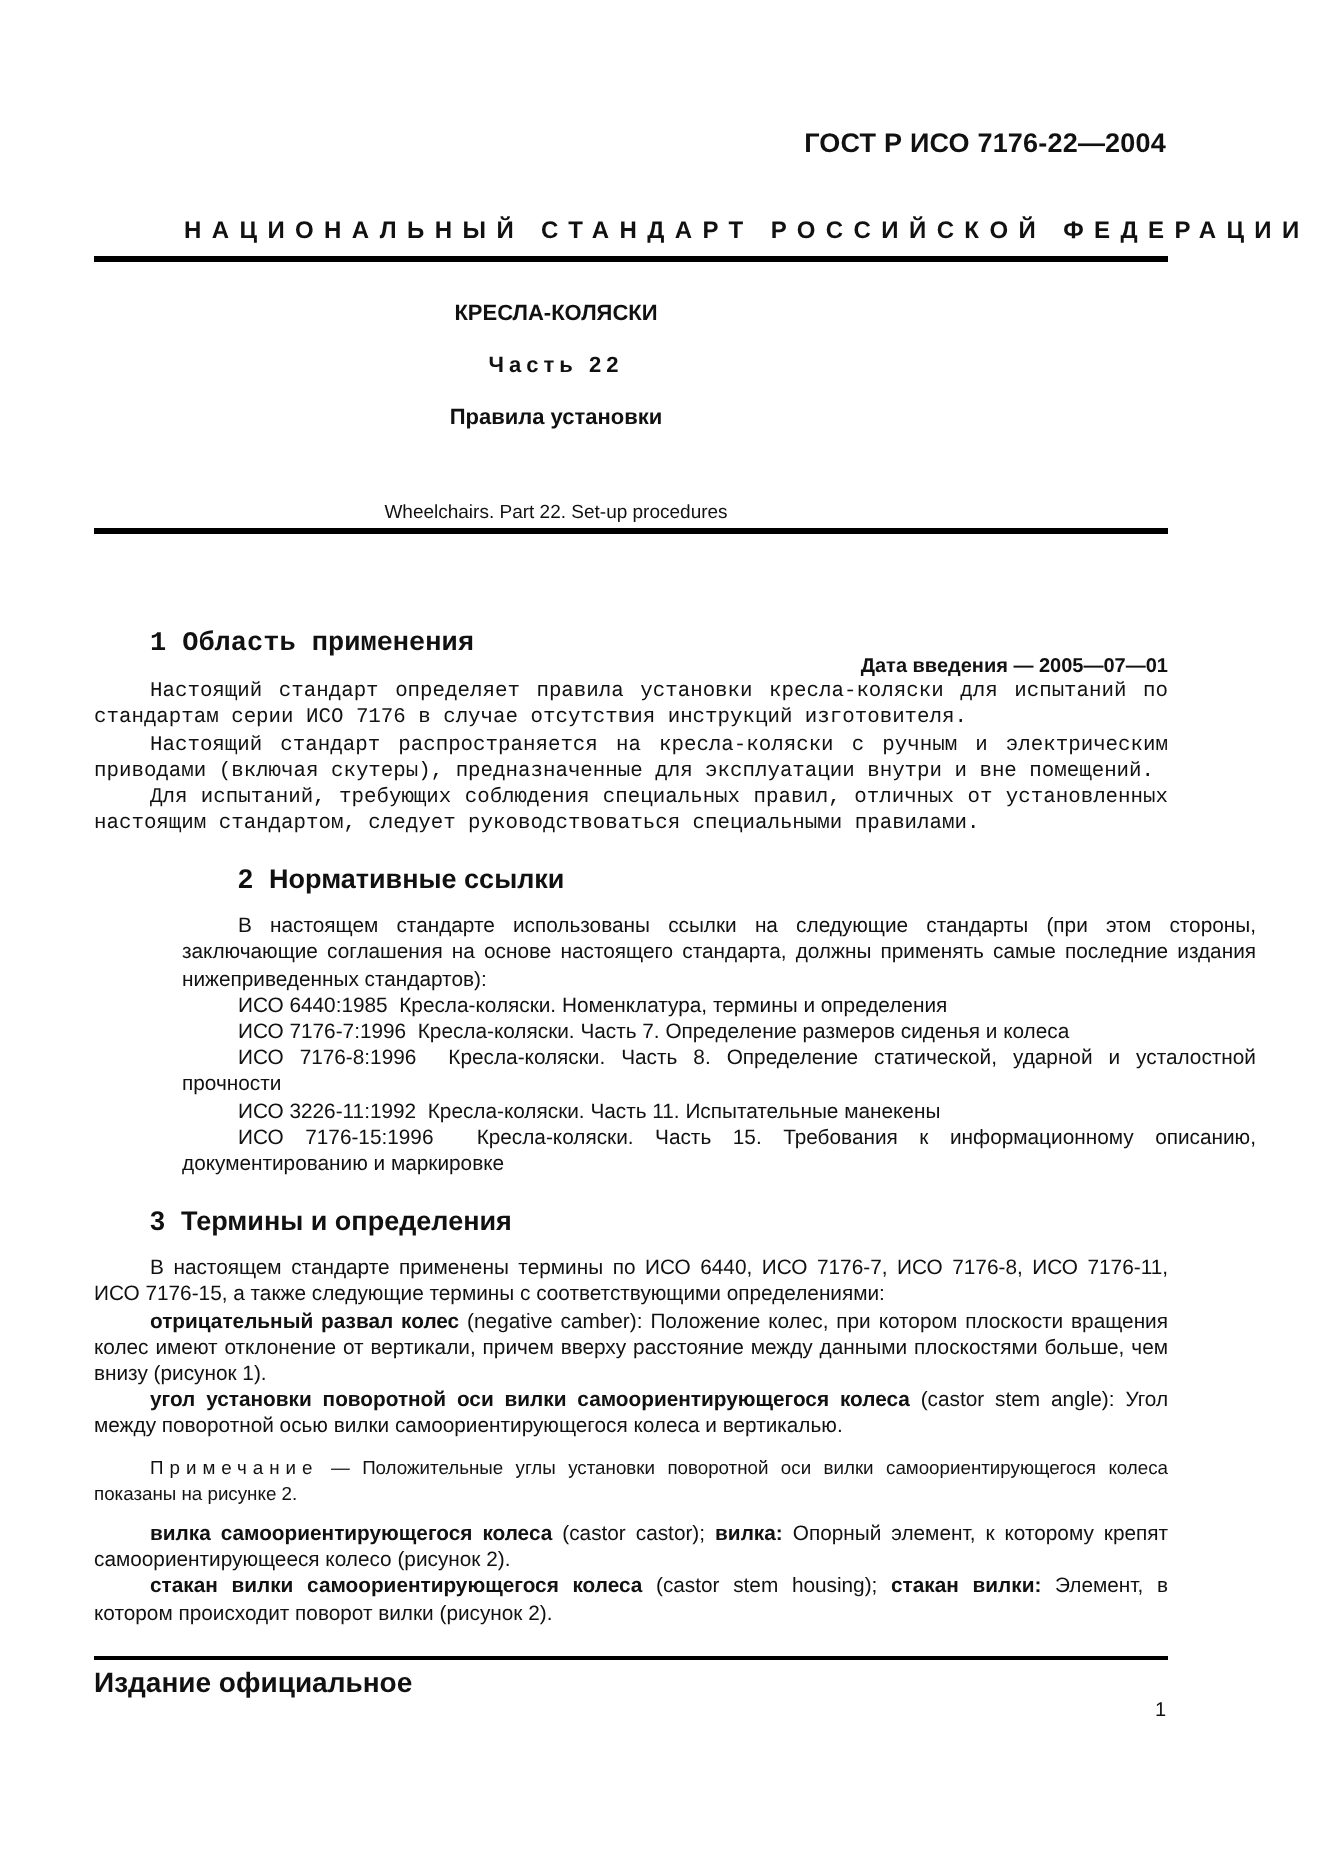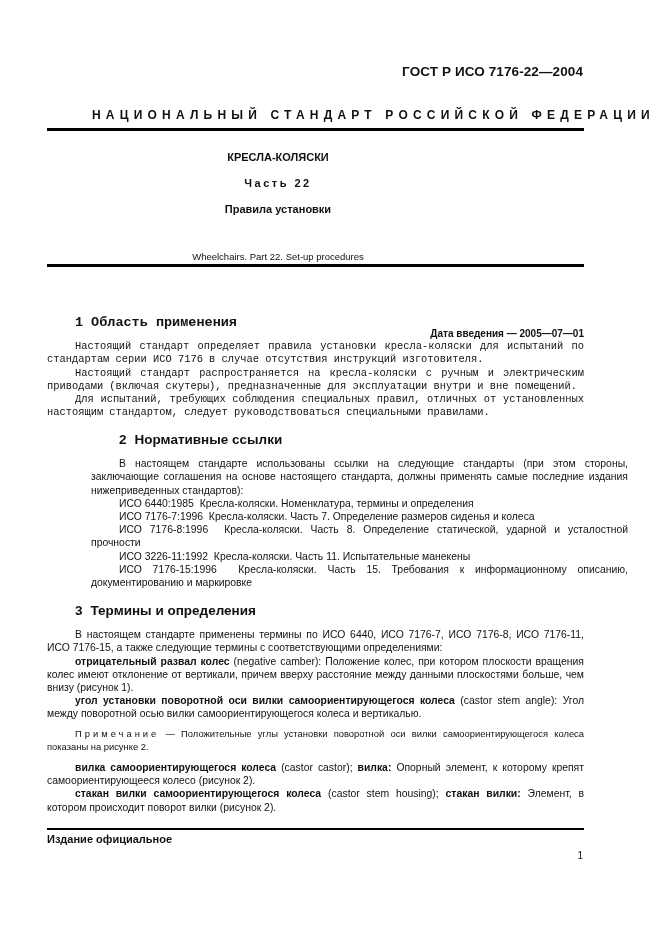--- a/index.html
+++ b/index.html
@@ -15,21 +15,21 @@
   .title2 { top: 177px; font-size: 11px; font-weight: bold; letter-spacing: 2.5px; }
   .title3 { top: 203px; font-size: 11px; font-weight: bold; }
   .title4 { top: 231px; font-size: 9.5px; margin-top: 20px; }
   .date { top: 280px; right: 77px; font-size: 10px; font-weight: bold; margin-top: 48px; }
   .content { left: 47px; width: 537px; font-size: 10.4px; line-height: 13.2px; }
   .content p { margin: 0; text-align: justify; text-indent: 28px; }
   .h2 { font-size: 13.5px; font-weight: bold; margin: 0 0 0 28px; }
   .h2 .num { margin-right: 8px; }
   .note { font-size: 9.4px; }
   .spaced { letter-spacing: 3px; }
-  .footer-label { top: 830px; left: 47px; font-size: 11px; font-weight: bold; }
+  .footer-label { top: 830px; left: 47px; font-size: 14px; font-weight: bold; }
   .page-num { top: 850px; right: 78px; font-size: 10px; }
 </style>
 </head>
 <body>
 
 <div class="abs hdr-code">ГОСТ Р ИСО 7176-22—2004</div>
 <div class="abs national">НАЦИОНАЛЬНЫЙ СТАНДАРТ РОССИЙСКОЙ ФЕДЕРАЦИИ</div>
 <div class="abs rule-thick" style="top:128px;"></div>
 
 <div class="abs center title1">КРЕСЛА-КОЛЯСКИ</div>

